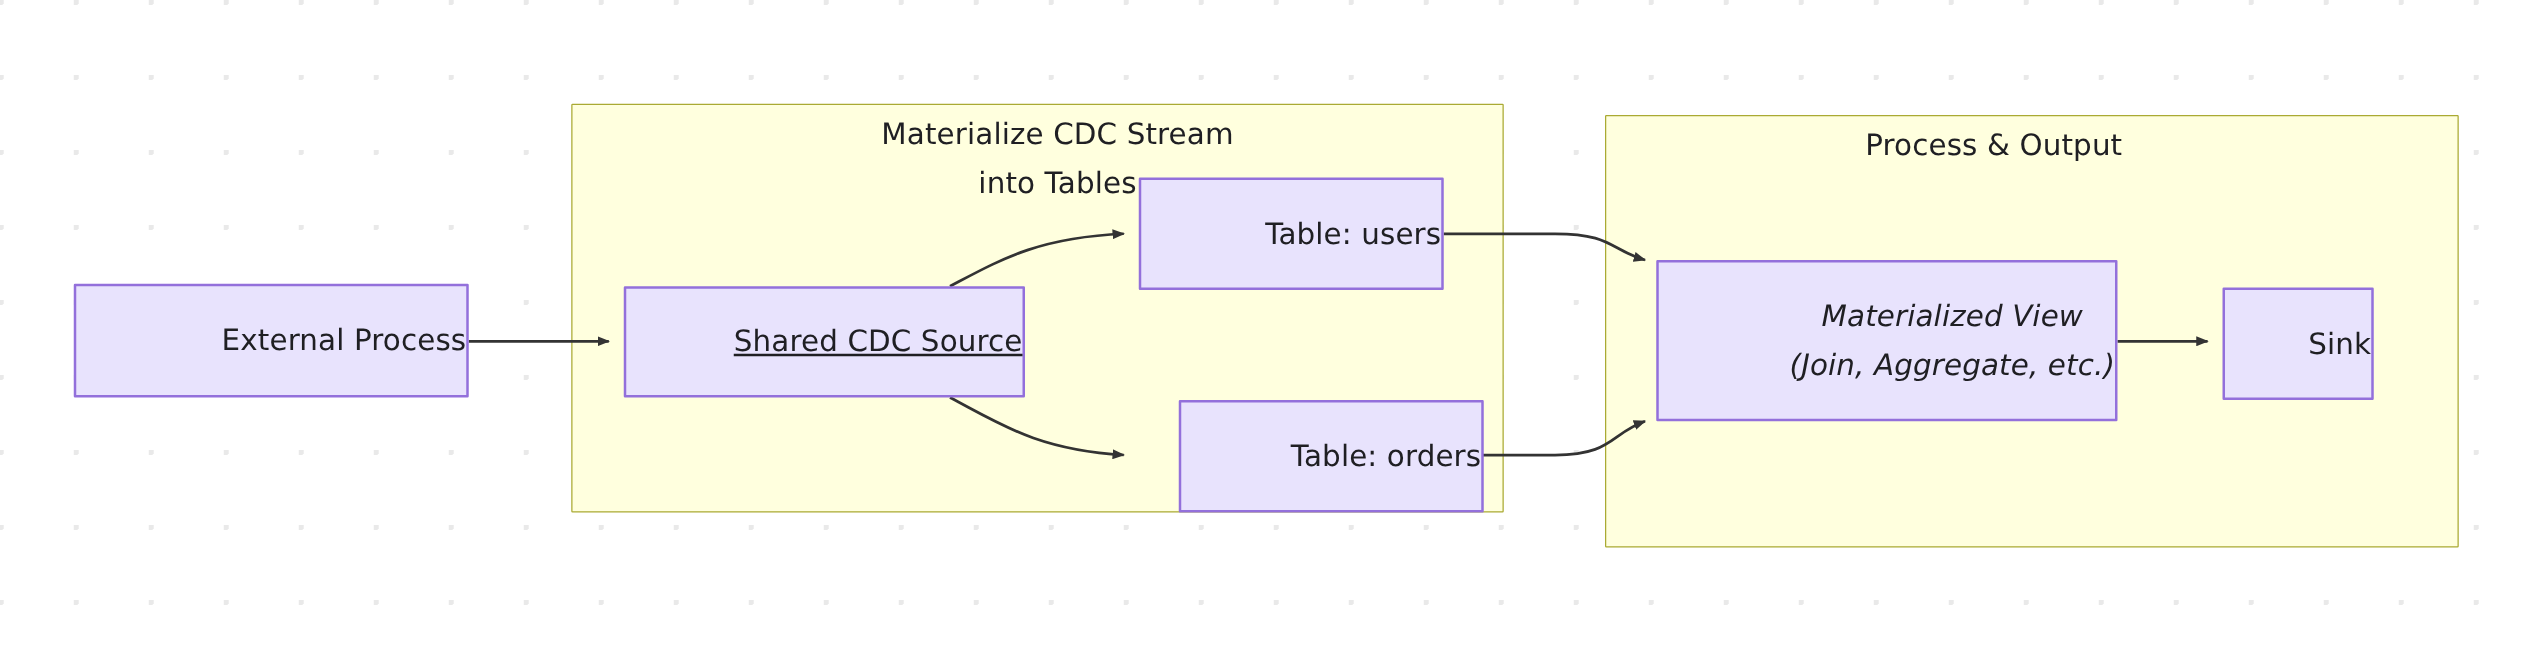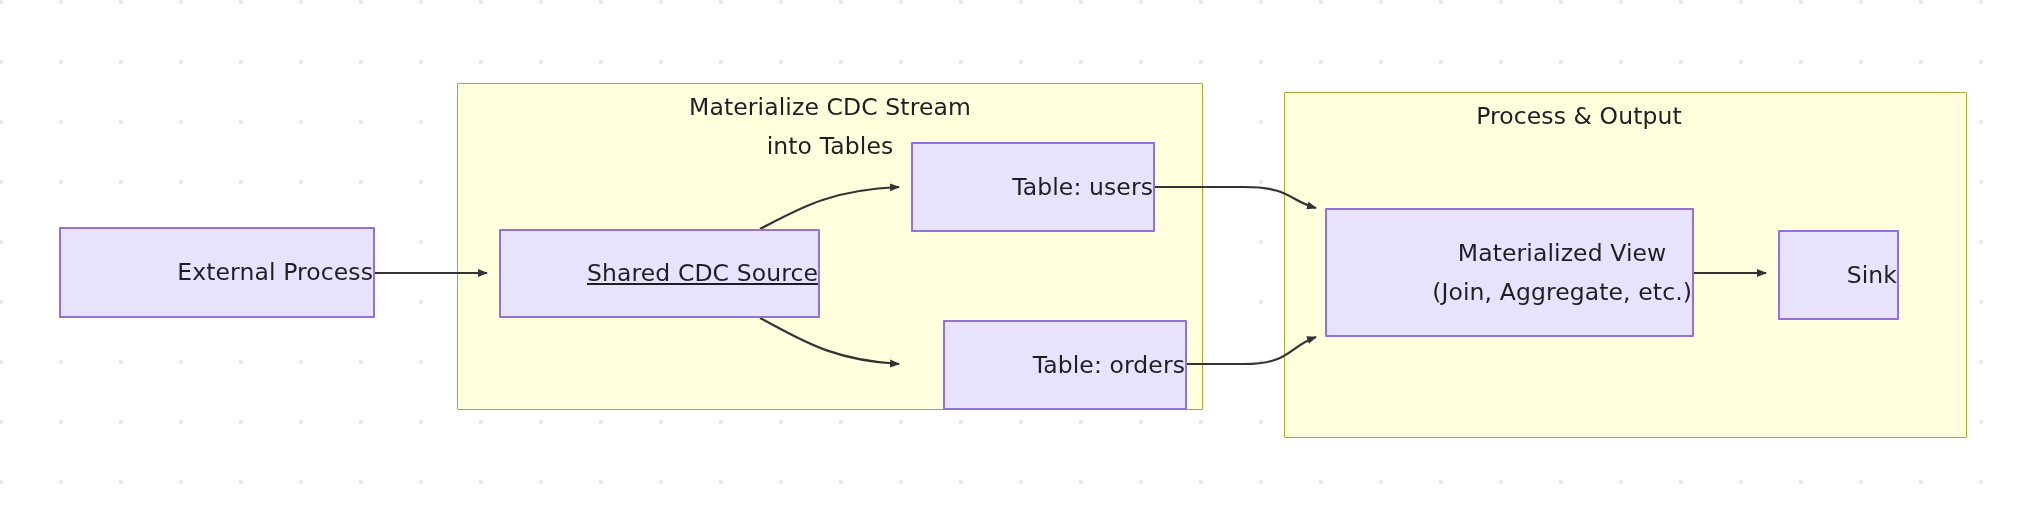--- a/index.html
+++ b/index.html
@@ -40,20 +40,21 @@
   }
   .cluster-label {
     position: absolute;
     z-index: 2;
     text-align: center;
     color: #1f1f23;
     font-size: 23.5px;
     line-height: 39px;
     letter-spacing: 0.1px;
     white-space: pre-line;
+    padding-left: 16px;
   }
   .node {
     position: absolute;
     box-sizing: border-box;
     background: #e8e3fd;
     border: 2px solid #9370db;
     border-radius: 1px;
     display: flex;
     align-items: center;
     justify-content: flex-end;
@@ -111,21 +112,21 @@
   </div>
 
   <div class="node" style="left:911px; top:142px; width:244px; height:90px;">
     <span class="node-label">Table: users</span>
   </div>
 
   <div class="node" style="left:911px; top:320px; width:244px; height:90px;margin-left:32px;">
     <span class="node-label">Table: orders</span>
   </div>
 
-  <div class="node" style="left:1325px; top:208px; width:369px; height:129px;">
+  <div class="node" style="left:1325px; top:208px; width:369px; height:129px;font-style:italic;">
     <span class="node-label">Materialized View
 (Join, Aggregate, etc.)</span>
   </div>
 
   <div class="node" style="left:1778px; top:230px; width:121px; height:90px;">
     <span class="node-label">Sink</span>
   </div>
 
 </div>
 

